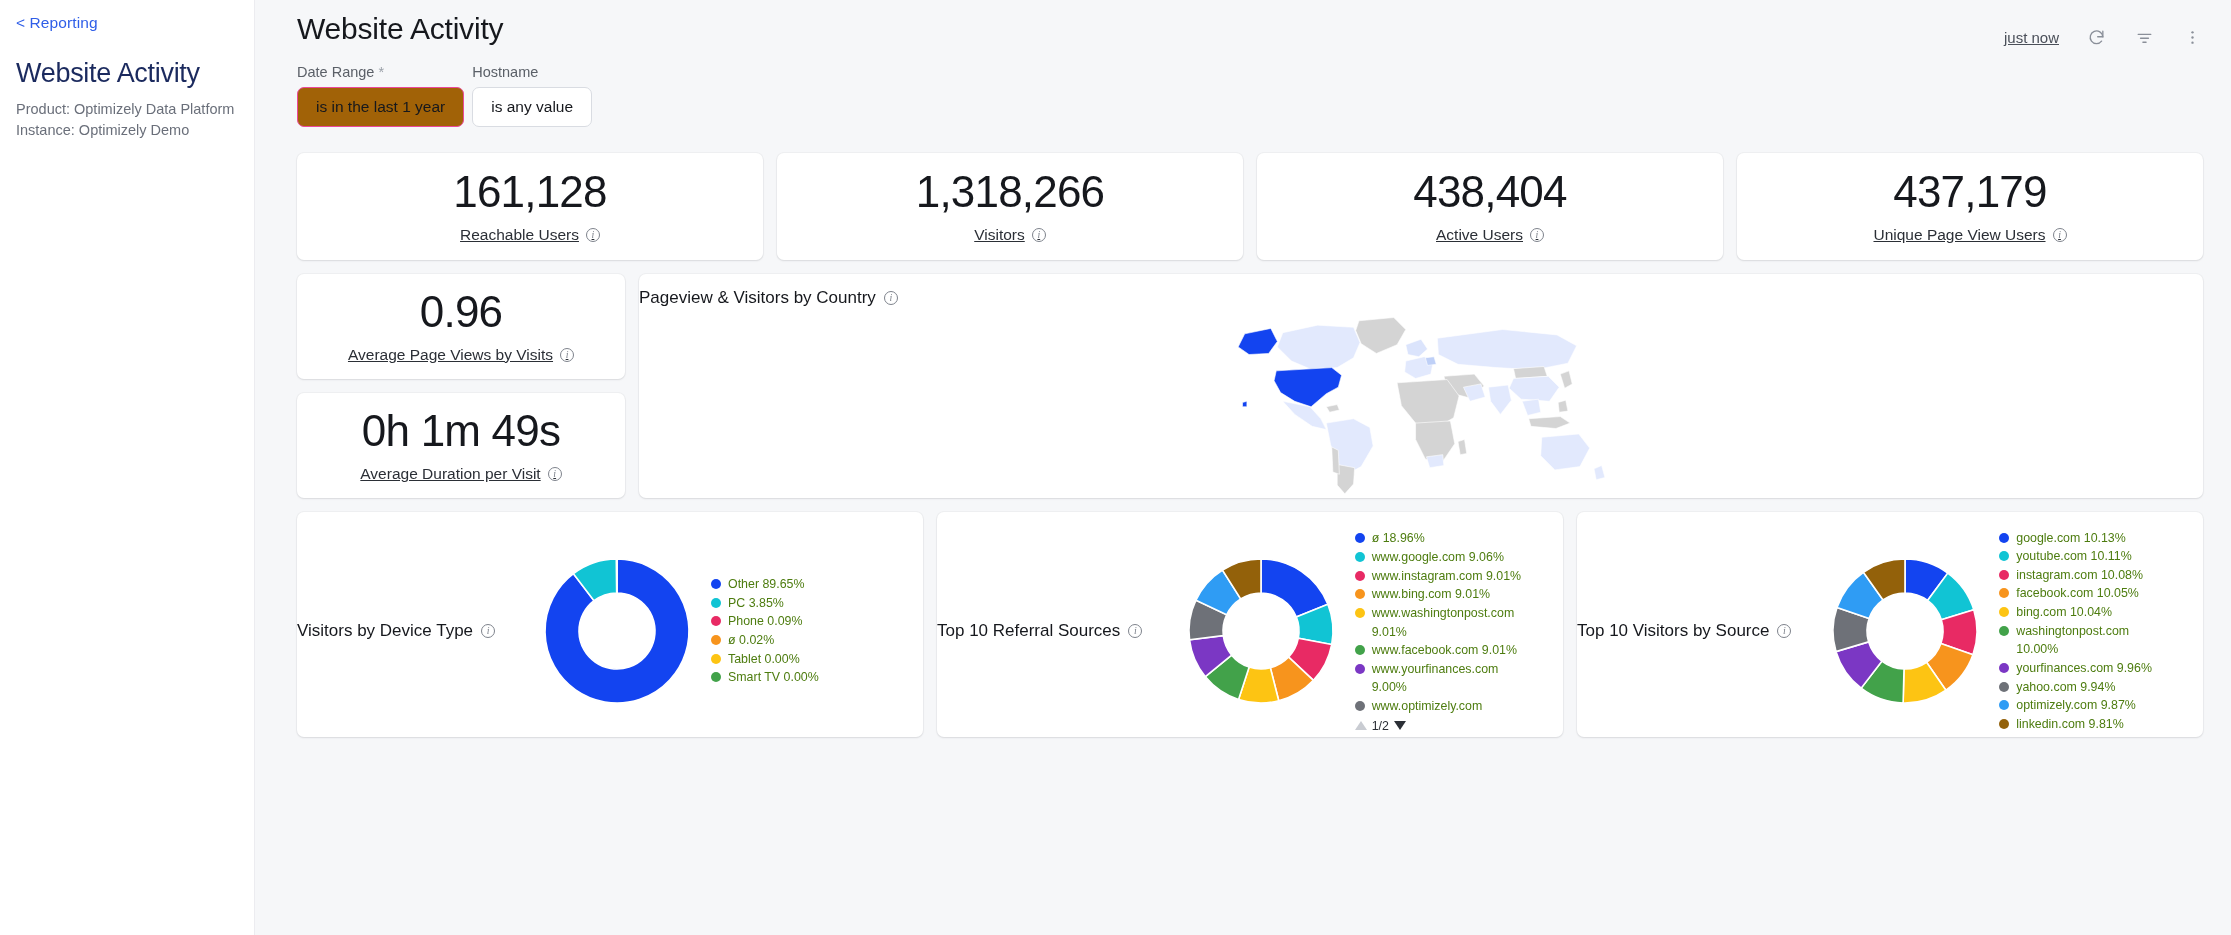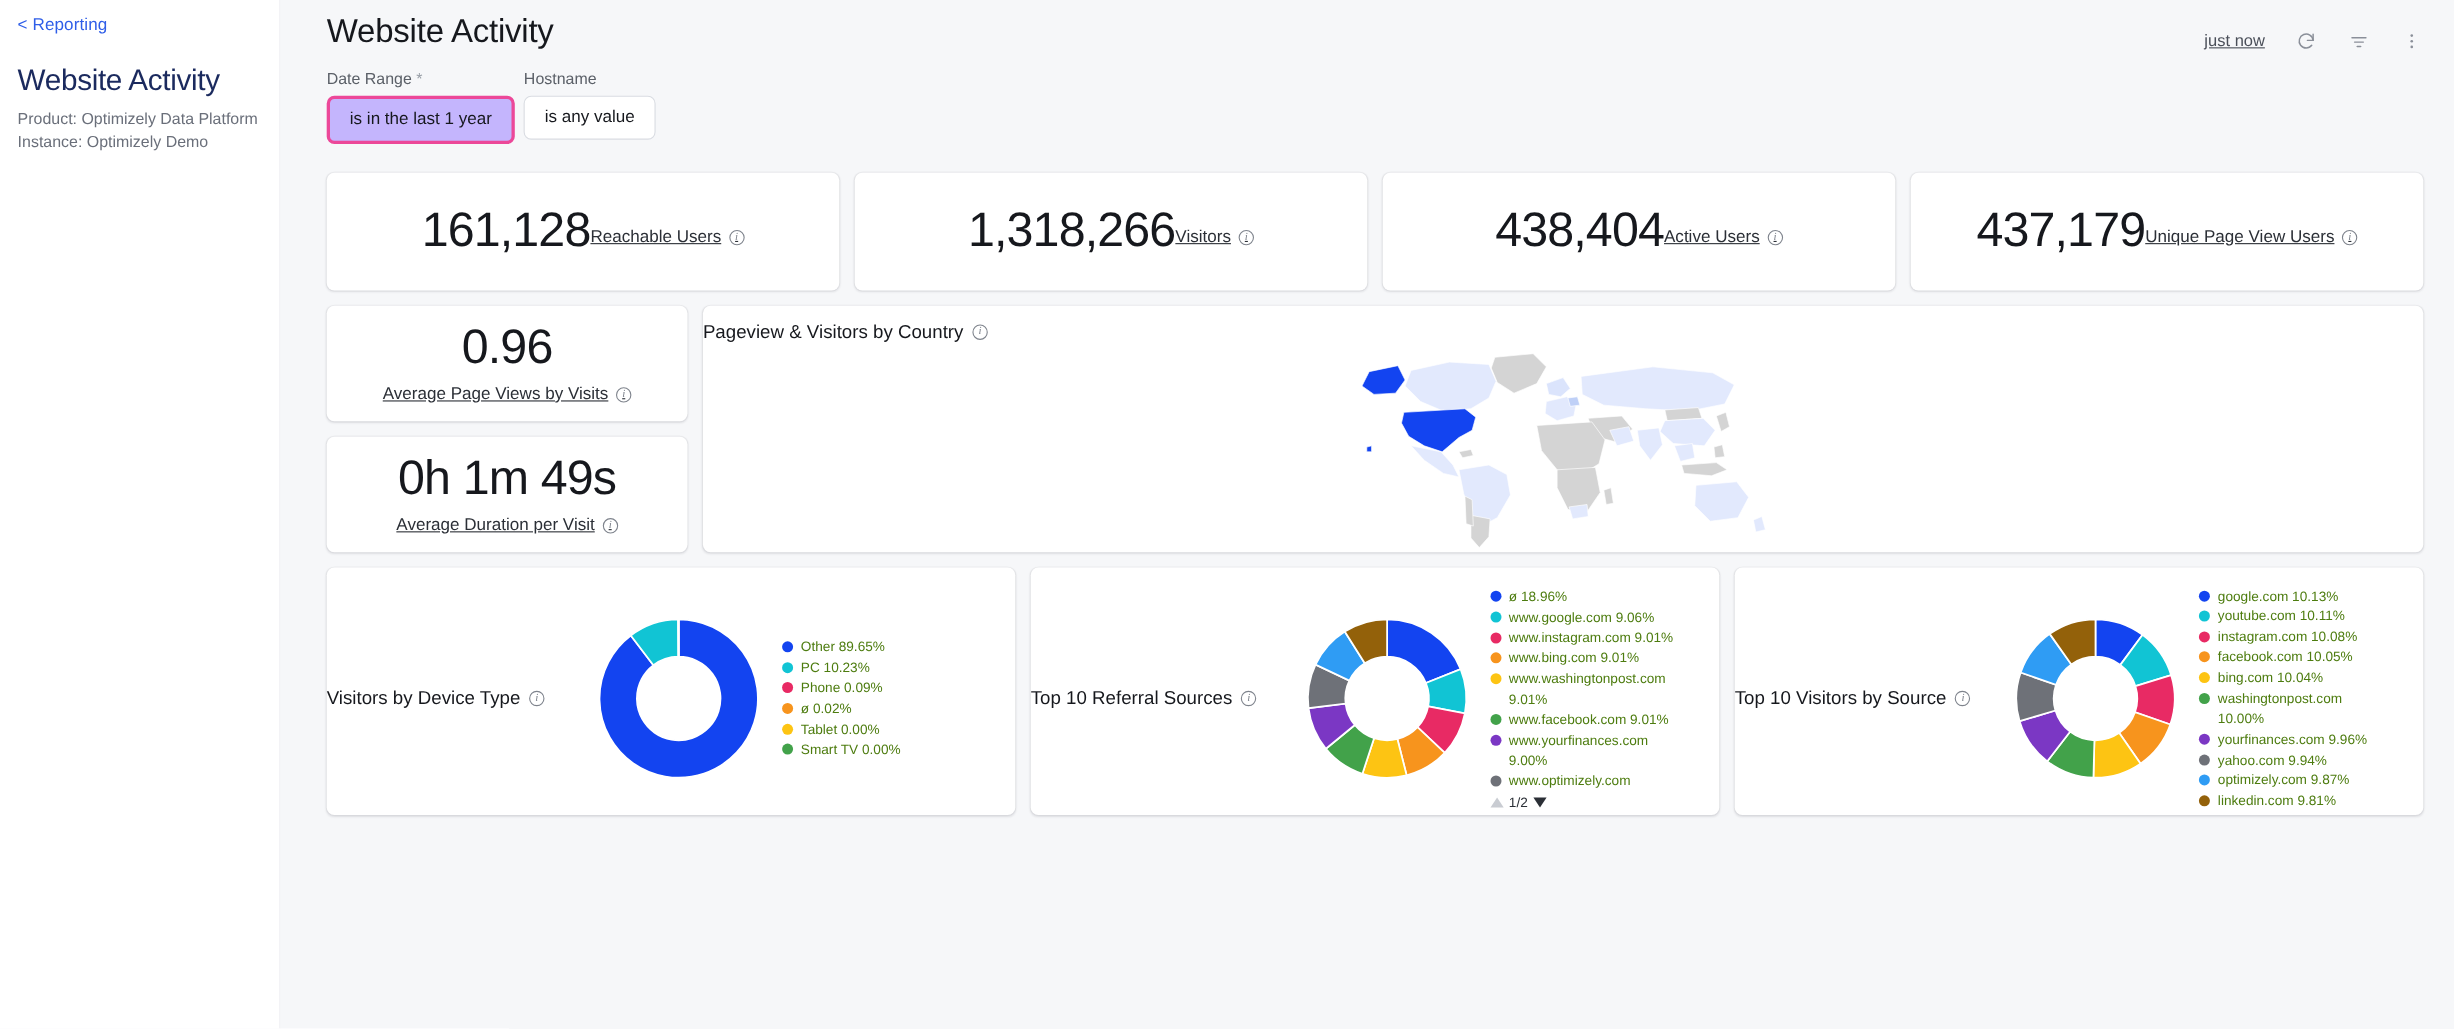--- a/index.html
+++ b/index.html
@@ -49,33 +49,33 @@
   .icon-btn svg { display: block; }
 
   
   .filters { display: flex; gap: 8px; padding: 16px 0 0 42px; }
   .filter-label { font-size: 14.5px; color: #5b6068; margin-bottom: 7px; }
   .filter-label .req { color: #9aa0a8; }
   .chip {
     border-radius: 7px; font-size: 15.5px; padding: 10px 18px;
     text-align: center; cursor: pointer; color: #16181d; white-space: nowrap;
   }
-  .chip.active { background: #c4b5fd; border: 3px solid #ec4899; }
+  .chip.active { background: #a16207; border: 1px solid #ec4899; }
   .chip.plain { background: #ffffff; border: 1px solid #d9dce2; }
 
   
   .grid { padding: 26px 28px 0 42px; }
   .row { display: flex; gap: 14px; margin-bottom: 14px; }
   .card {
     background: #ffffff; border-radius: 7px;
     box-shadow: 0 1px 2px rgba(20,24,40,.10), 0 0 0 1px rgba(20,24,40,.03);
   }
 
   
-  .kpi { flex: 1; height: 107px; display: flex; flex-direction: row;
+  .kpi { flex: 1; height: 107px; display: flex; flex-direction: column;
          align-items: center; justify-content: center; }
   .kpi-value { font-size: 44px; font-weight: 400; color: #16181d;
                letter-spacing: -.8px; line-height: 1.05; }
   .kpi-label { margin-top: 10px; font-size: 15.5px; color: #2b2f36;
                display: flex; align-items: center; gap: 7px; text-decoration: underline; }
 
   .info {
     width: 14px; height: 14px; border-radius: 50%;
     border: 1.3px solid #7e838c; color: #7e838c;
     font-size: 10px; line-height: 11.5px; text-align: center;
@@ -302,21 +302,21 @@
                   <path d="M79.50232591890432 8.001720017010086 A72 72 0 0 1 79.90951310670489 8.000056860285355 L79.95224302853869 42.00003000959505 A38 38 0 0 0 79.73733867942173 42.00090778675533 Z" fill="#e82a64" stroke="#ffffff" stroke-width="1.6"></path>
                   <path d="M79.90951310670489 8.000056860285355 A72 72 0 0 1 80.00000000000006 8 L80.00000000000003 42 A38 38 0 0 0 79.95224302853869 42.00003000959505 Z" fill="#f7941d" stroke="#ffffff" stroke-width="1.6"></path>
                 </svg></div>
             <div class="legend">
                 <div class="legend-row">
                   <span class="dot" style="background: rgb(19, 68, 240);"></span>
                   <span class="legend-text">Other 89.65%</span>
                 </div>
                 <div class="legend-row">
                   <span class="dot" style="background: rgb(17, 196, 212);"></span>
-                  <span class="legend-text">PC 10.23%</span>
+                  <span class="legend-text">PC 3.85%</span>
                 </div>
                 <div class="legend-row">
                   <span class="dot" style="background: rgb(232, 42, 100);"></span>
                   <span class="legend-text">Phone 0.09%</span>
                 </div>
                 <div class="legend-row">
                   <span class="dot" style="background: rgb(247, 148, 29);"></span>
                   <span class="legend-text">ø 0.02%</span>
                 </div>
                 <div class="legend-row">

